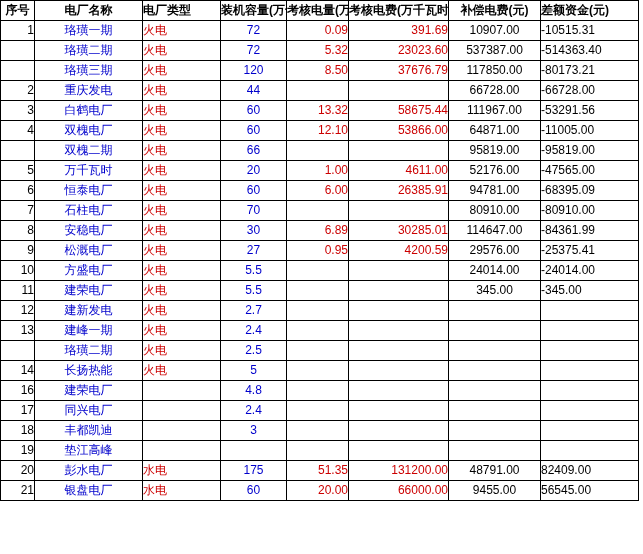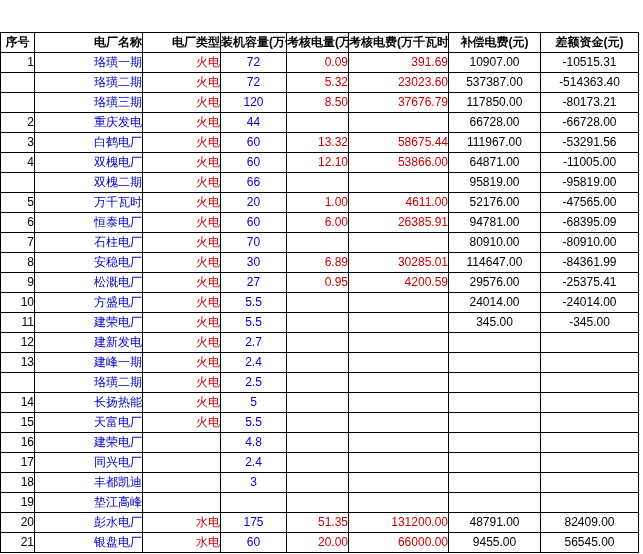--- a/index.html
+++ b/index.html
@@ -10,21 +10,20 @@
   body {
     width: 643px;
     height: 554px;
     font-family: "Liberation Sans", sans-serif;
     overflow: hidden;
   }
   table.sheet {
     border-collapse: collapse;
     table-layout: fixed;
     width: 552px;
-    margin-top: 32px;
   }
   table.sheet td, table.sheet th {
     border: 1px solid #000000;
     padding: 0;
     font-size: 12px;
     line-height: 1.1;
     height: 20px;
     box-sizing: border-box;
     overflow: hidden;
     white-space: nowrap;
@@ -34,27 +33,27 @@
     font-size: 13px;
     text-align: center;
     vertical-align: middle;
     height: 56px;
     padding: 2px 1px;
     white-space: normal;
     word-break: break-all;
     line-height: 1.15;
   }
   .c-seq    { width: 34px;  text-align: right; padding-right: 3px; }
-  .c-name   { width: 108px; text-align: right; color: #0000cc; }
-  .c-type   { width: 78px;  text-align: right; color: #cc0000; }
+  .c-name   { width: 108px; text-align: center; color: #0000cc; }
+  .c-type   { width: 78px;  text-align: left; color: #cc0000; }
   .c-cap    { width: 66px;  text-align: center; color: #0000cc; }
   .c-kwh    { width: 62px;  text-align: right; padding-right: 4px; color: #cc0000; }
   .c-fee    { width: 100px; text-align: right; padding-right: 4px; color: #cc0000; }
   .c-comp   { width: 92px;  text-align: center; padding-right: 4px; }
-  .c-diff   { width: 98px;  text-align: center; padding-right: 4px; }
+  .c-diff   { width: 98px;  text-align: left; padding-right: 4px; }
 
   thead .c-seq, thead .c-name, thead .c-type, thead .c-cap,
   thead .c-kwh, thead .c-fee, thead .c-comp, thead .c-diff {
     color: #000000;
   }
   thead .c-seq { text-align: center; padding-right: 1px; }
 
   td.blank { color: transparent; }
 </style>
 </head>
@@ -248,30 +247,20 @@
         <td class="c-seq">14</td>
         <td class="c-name">长扬热能</td>
         <td class="c-type">火电</td>
         <td class="c-cap">5</td>
         <td class="c-kwh blank"></td>
         <td class="c-fee blank"></td>
         <td class="c-comp blank"></td>
         <td class="c-diff blank"></td>
       </tr>
       <tr>
-        <td class="c-seq">15</td>
-        <td class="c-name">天富电厂</td>
-        <td class="c-type">火电</td>
-        <td class="c-cap">5.5</td>
-        <td class="c-kwh blank"></td>
-        <td class="c-fee blank"></td>
-        <td class="c-comp blank"></td>
-        <td class="c-diff blank"></td>
-      </tr>
-      <tr>
         <td class="c-seq">16</td>
         <td class="c-name">建荣电厂</td>
         <td class="c-type blank"></td>
         <td class="c-cap">4.8</td>
         <td class="c-kwh blank"></td>
         <td class="c-fee blank"></td>
         <td class="c-comp blank"></td>
         <td class="c-diff blank"></td>
       </tr>
       <tr>

